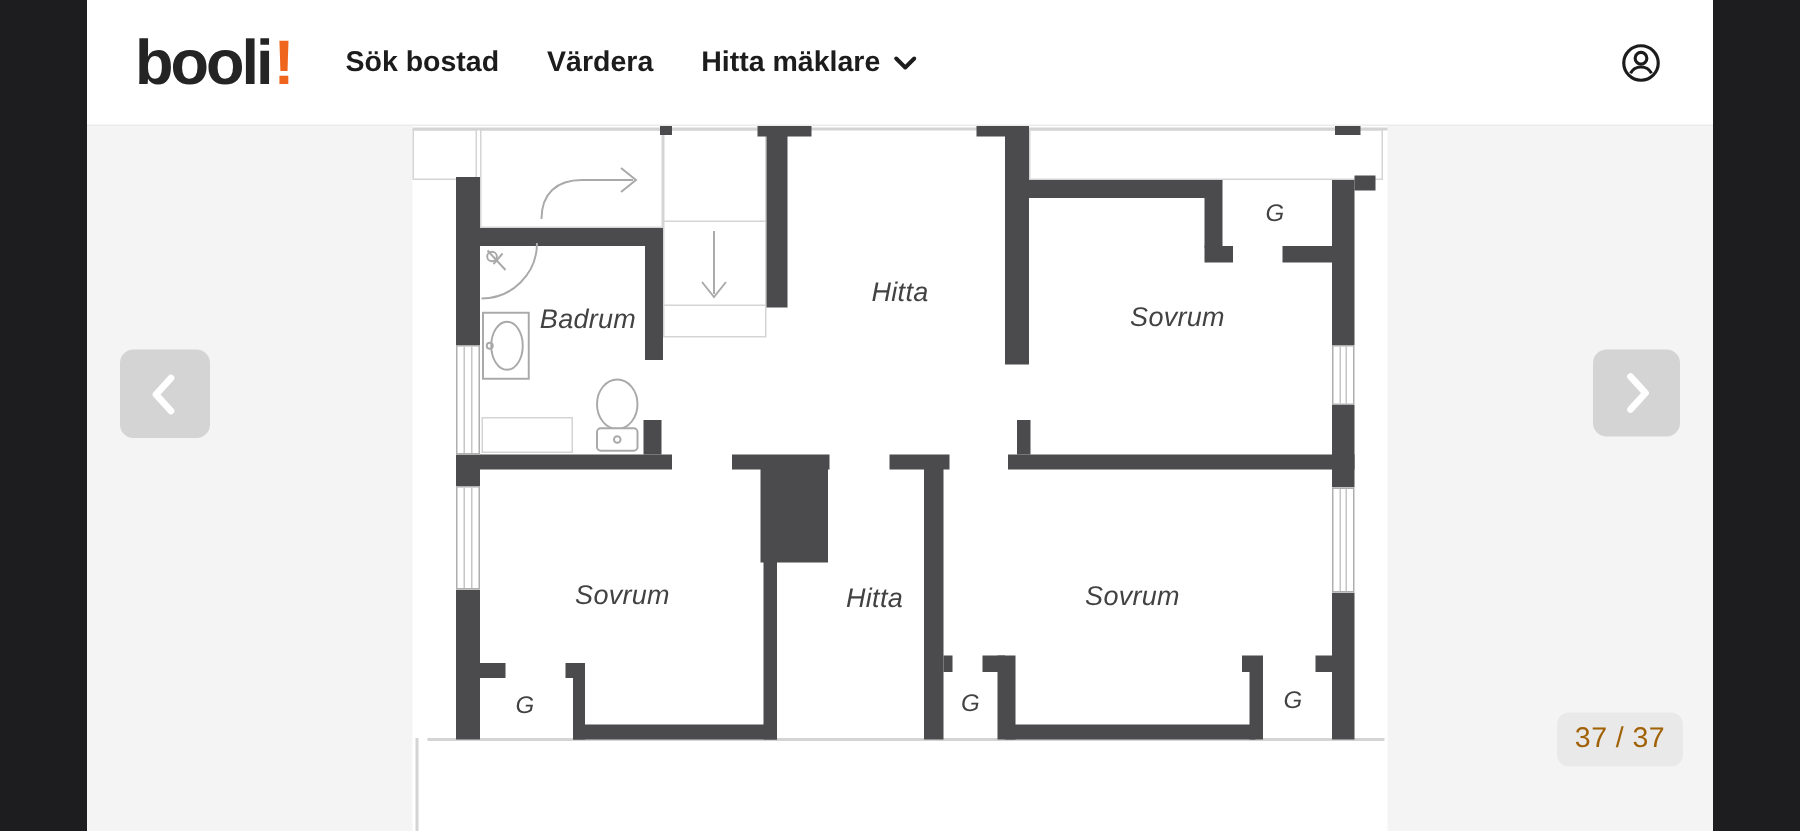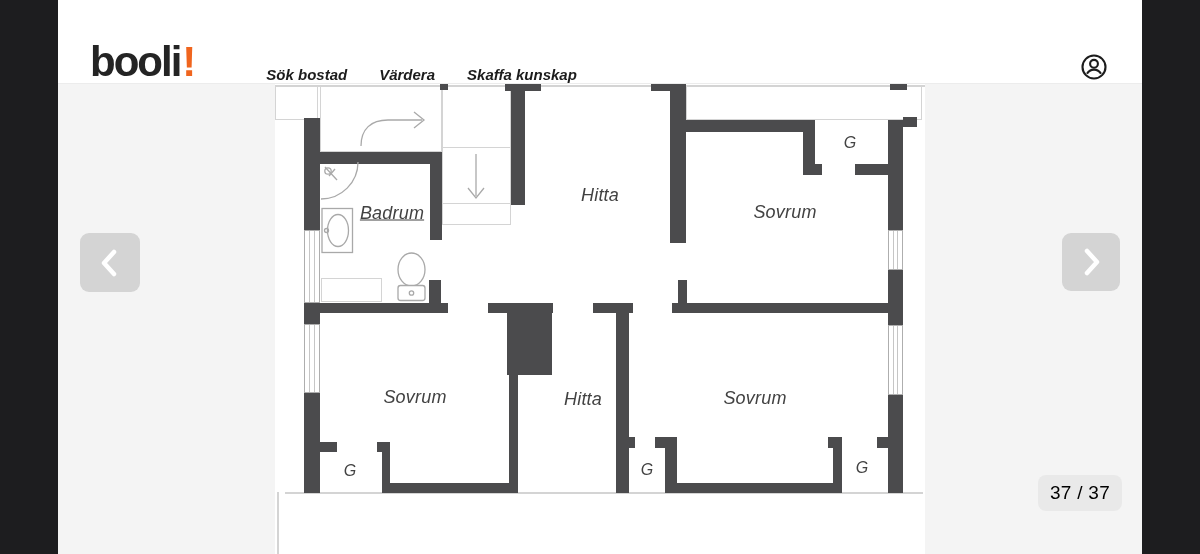--- a/index.html
+++ b/index.html
@@ -5,27 +5,27 @@
   html,body{margin:0;padding:0;}
   body{width:1200px;height:554px;font-family:"Liberation Sans",sans-serif;overflow:hidden;}
   .stage{position:relative;width:1200px;height:554px;background:#1d1d1f;overflow:hidden;}
   .bar{position:absolute;top:0;height:554px;background:#1d1d1f;}
   .bar.left{left:0;width:58px;}
   .bar.right{left:1142px;width:58px;}
   .app{position:absolute;left:58px;top:0;width:1084px;height:554px;background:#f4f4f4;}
 
   
   .navbar{position:absolute;top:0;left:0;width:1084px;height:84px;background:#fff;
-          border-bottom:1px solid #ececec;box-sizing:border-box;display:flex;align-items:flex-end;gap:36px;}
+          border-bottom:1px solid #ececec;box-sizing:border-box;display:flex;align-items:center;}
   .logo{margin-left:32px;font-size:42px;font-weight:700;letter-spacing:-2px;color:#242424;
         display:flex;align-items:baseline;line-height:1;text-decoration:none;cursor:pointer;}
   .logo .bang{color:#f0651e;margin-left:2px;letter-spacing:0;}
   .links{display:flex;gap:32px;margin-left:34px;align-items:center;}
-  .navlink{font-size:15px;font-weight:600;color:#1c1c1c;text-decoration:none;cursor:pointer;
-           display:flex;align-items:center;gap:9px;white-space:nowrap;font-style:italic;}
+  .navlink{font-size:19px;font-weight:600;color:#1c1c1c;text-decoration:none;cursor:pointer;
+           display:flex;align-items:center;gap:9px;white-space:nowrap;}
   .profile{margin-left:auto;margin-right:32px;width:32px;height:32px;display:flex;
            align-items:center;justify-content:center;cursor:pointer;background:none;border:none;padding:0;}
 
   
   .gallery{position:absolute;top:84px;left:0;width:1084px;height:470px;background:#f4f4f4;}
   .paper{position:absolute;left:217px;top:0;width:650px;height:470px;background:#fff;}
   .planlayer{position:absolute;left:0;top:0;width:650px;height:470px;}
   .wall{position:absolute;background:#4b4b4d;}
   .win{position:absolute;background:#fff;border:1px solid #aeaeae;box-sizing:border-box;}
   .win i{position:absolute;top:0;bottom:0;width:1px;background:#c6c6c6;}
@@ -35,40 +35,45 @@
   .rlabel{position:absolute;transform:translate(-50%,-50%);font-style:italic;font-size:18px;
           color:#424242;white-space:nowrap;letter-spacing:.2px;}
   .fixtures{position:absolute;left:0;top:0;}
 
   .navbtn{position:absolute;border:none;border-radius:9px;background:#d4d4d4;display:flex;
           align-items:center;justify-content:center;cursor:pointer;padding:0;}
   .navbtn.prev{left:22px;top:149px;width:60px;height:59px;}
   .navbtn.next{left:1004px;top:149px;width:58px;height:58px;}
   .counter{position:absolute;left:980px;top:391px;width:84px;height:36px;background:#e9e9e9;
            border-radius:8px;display:flex;align-items:center;justify-content:center;
-           font-size:19px;color:#000000;letter-spacing:.3px;}
+           font-size:19px;color:#a16207;letter-spacing:.3px;}
 </style>
 </head>
 <body>
 
 <div class="stage">
   <div class="bar left"></div>
 
   <div class="app">
 
     <header class="navbar">
       <a class="logo">
           <span>booli</span>
           <span class="bang">!</span>
         </a>
 
       <nav class="links">
         <a class="navlink">Sök bostad</a>
         <a class="navlink">Värdera</a>
-        <a class="navlink">Skaffa kunskap</a>
+        <a class="navlink">
+          <span>Hitta mäklare</span>
+          <svg width="15" height="10" viewBox="0 0 15 10">
+            <polyline points="1.5,2 7.5,8 13.5,2" stroke="#1c1c1c" stroke-width="2.6" fill="none" stroke-linecap="round" stroke-linejoin="round"></polyline>
+          </svg>
+        </a>
       </nav>
 
       <button class="profile">
         <svg width="30" height="30" viewBox="0 0 30 30" fill="none" stroke="#1c1c1c" stroke-width="2.1">
           <circle cx="15" cy="15" r="11.5"></circle>
           <circle cx="15" cy="11.8" r="3.9"></circle>
           <path d="M 8 21.8 A 8 8 0 0 1 22 21.8"></path>
         </svg>
       </button>
     </header>
@@ -135,21 +140,21 @@
               <i class="b"></i>
             </div>
             <div class="win" style="left: 613px; top: 146px; width: 15px; height: 40px;">
               <i class="a"></i>
               <i class="b"></i>
             </div>
             <div class="win" style="left: 613px; top: 241px; width: 15px; height: 70px;">
               <i class="a"></i>
               <i class="b"></i>
             </div>
-            <div class="rlabel" style="left: 117px; top: 129px; text-decoration: underline;">Badrum</div>
+            <div class="rlabel" style="left: 117px; top: 129px;">Badrum</div>
             <div class="rlabel" style="left: 325px; top: 111px;">Hitta</div>
             <div class="rlabel" style="left: 510px; top: 128px;">Sovrum</div>
             <div class="rlabel" style="left: 575px; top: 59px; font-size: 16px;">G</div>
             <div class="rlabel" style="left: 140px; top: 313px;">Sovrum</div>
             <div class="rlabel" style="left: 308px; top: 315px;">Hitta</div>
             <div class="rlabel" style="left: 480px; top: 314px;">Sovrum</div>
             <div class="rlabel" style="left: 75px; top: 387px; font-size: 16px;">G</div>
             <div class="rlabel" style="left: 372px; top: 386px; font-size: 16px;">G</div>
             <div class="rlabel" style="left: 587px; top: 384px; font-size: 16px;">G</div>
           </div>

